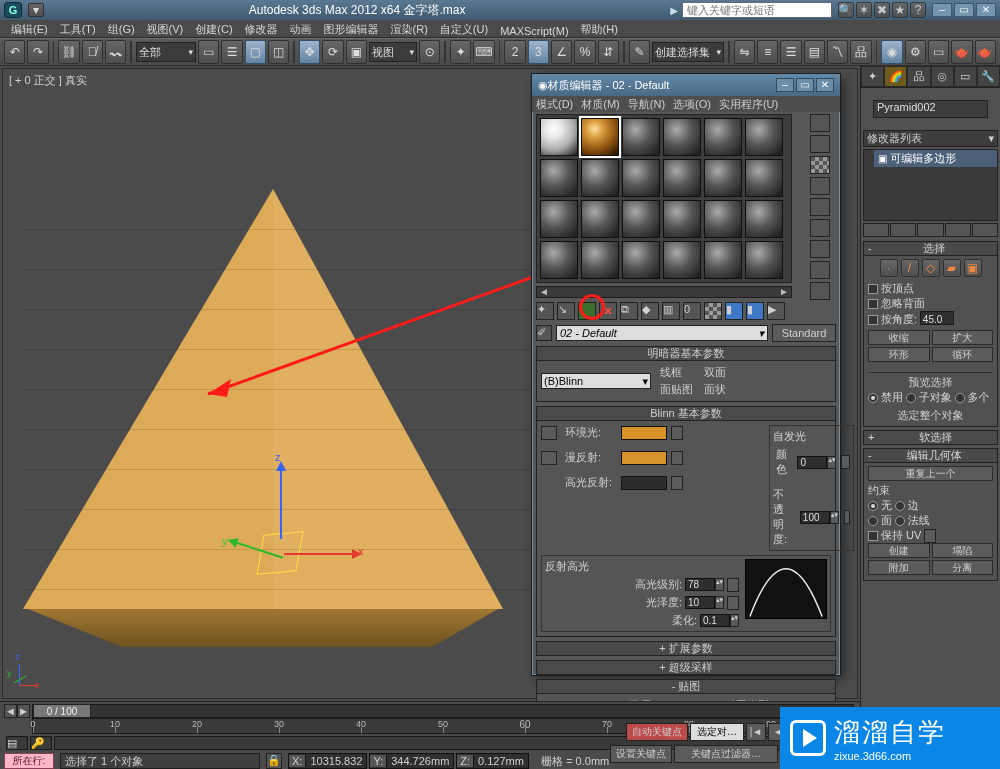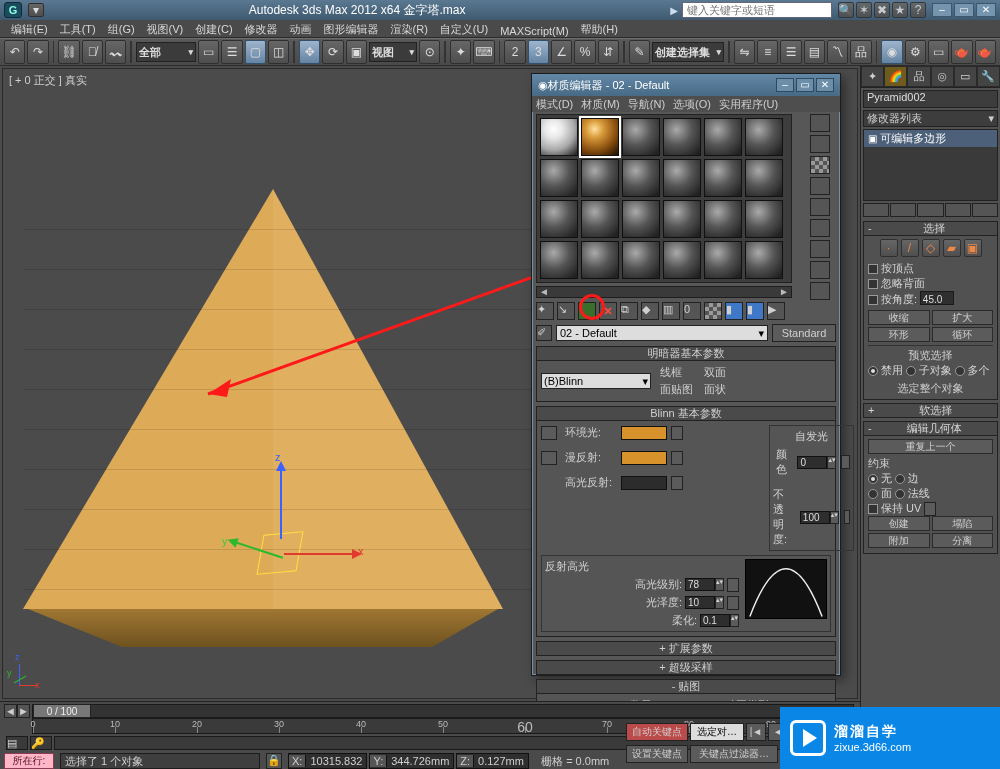--- a/index.html
+++ b/index.html
@@ -17,21 +17,21 @@
 
 
 .menubar { height: 18px; background:#4a4a4a; display:flex; align-items:flex-end; padding:0 6px; gap:2px; border-bottom:1px solid #2b2b2b;}
 .menubar span { color:#d8d8d8; font-size: 11px; padding:0 5px; }
 
 
 .maintool { height: 28px; background: linear-gradient(#595959,#4a4a4a); display:flex; align-items:center; padding:0 4px; gap:2px; border-top:1px solid #6d6d6d; border-bottom:1px solid #2c2c2c;}
 .tbtn { width:24px; height:24px; background:linear-gradient(#666,#4e4e4e); border:1px solid #2f2f2f; border-radius:2px; display:inline-flex; align-items:center; justify-content:center; color:#ddd; font-size:12px;}
 .tbtn.on { background:linear-gradient(#9fb4cc,#6484a3); border-color:#31506c;}
 .tsep { width:2px; height:22px; background:#333; margin:0 2px;}
-.maintool .combo { height:20px; min-width:60px; background:#3b3b3b; border:1px solid #222; color:#ddd; padding:0 2px; display:flex; align-items:center;font-weight:bold;}
+.maintool .combo { height:20px; min-width:60px; background:#3b3b3b; border:1px solid #222; color:#ddd; padding:0 2px; display:flex; align-items:center;}
 .maintool .combo.after::after{content:"▾"; margin-left:auto; font-size:9px;}
 
 
 .workspace { position:absolute; left:0; top:66px; right:140px; bottom:68px; background:#4b4b4b; }
 .viewport { position:absolute; inset:2px; background:#4b4b4b; border:1px solid #2a2a2a; }
 .vp-label { position:absolute; left:6px; top:4px; color:#cfcfcf; font-size:11px;}
 
 
 .pyr { position:absolute; left:20px; top:120px; width:520px; height:460px; }
 .pyr-face1 { position:absolute; left:0; top:0; width:0; height:0; border-left:250px solid transparent; border-right:0 solid transparent; border-bottom:420px solid #d2a354; filter: brightness(1.05);}
@@ -59,27 +59,27 @@
 .miniaxis .my{position:absolute; left:0; bottom:6px; width:14px; height:1px; background:#2db82d; transform:rotate(-30deg);}
 
 
 .annoarrow{position:absolute; pointer-events:none;}
 
 
 .cmdpanel { position:absolute; right:0; top:66px; width:140px; bottom:0; background:#515151; border-left:1px solid #222; display:flex; flex-direction:column;}
 .cmdtabs { display:flex; height:22px; background:#444; border-bottom:1px solid #222;}
 .cmdtabs .ct{ flex:1; border:1px solid #2a2a2a; display:flex;align-items:center;justify-content:center;}
 .cmdtabs .ct.on{ background:#6f5b1d;}
-.objname{ height:18px; background:#3d3d3d; border:1px solid #222; margin:2px; padding:0 3px; color:#ddd;}
+.objname{ height:18px; background:#3d3d3d; border:1px solid #222; margin:12px; padding:0 3px; color:#ddd;}
 .modlist-label{ height:17px; background:#3d3d3d; border:1px solid #222; margin:0 2px; display:flex; align-items:center; padding:0 3px;}
 .modlist-label::after{content:"▾"; margin-left:auto;}
 .btnrow{ display:flex; flex-wrap:wrap; gap:2px; padding:2px;}
 .btnrow .b{ width:66px; height:16px; background:#5b5b5b; border:1px solid #2a2a2a; text-align:center; line-height:14px; font-size:10px;}
 .modstack{ margin:2px; height:72px; background:#3a3a3a; border:1px solid #222;}
-.modstack .mi{background:#4d6079; color:#fff; padding:1px 4px; font-size:10px;}
+.modstack .mi{background:#4d6079; color:#fff; padding:1px 4px; font-size:10px;margin-left:10px;}
 .stackfoot{ display:flex; gap:1px; margin:0 2px 4px 2px;}
 .stackfoot .sf{ flex:1; height:14px; background:#555; border:1px solid #222;}
 
 .roll { margin:0 2px 3px 2px;}
 .roll-h{ height:15px; background:#4a4a4a; border:1px solid #222; text-align:center; color:#d5d5d5; line-height:13px; font-size:11px;}
 .roll-h.minus::before{content:"- "; float:left; margin-left:4px;}
 .roll-h.plus::before{content:"+ "; float:left; margin-left:4px;}
 .roll-b{ background:#515151; border:1px solid #222; border-top:none; padding:3px 4px;}
 .roll-b label{display:block; color:#d5d5d5; font-size:10px; line-height:15px;}
 .roll-b .chk{display:inline-block;width:10px;height:10px;border:1px solid #999;background:#333;margin-right:3px;vertical-align:middle;}
@@ -109,21 +109,21 @@
 
 .matwin .tool2{ display:flex; gap:3px; margin-top:4px; align-items:center;}
 .matwin .tool2 .t2{ width:18px; height:18px; background:#555; border:1px solid #222;}
 .matwin .tool2 .t2.x{color:#ff4d3d; text-align:center; line-height:16px; font-weight:bold;}
 .matwin .tool2 .t2.hl{ background:#3f78c6;}
 .matwin .tool2 .t2.ck{ background:repeating-conic-gradient(#999 0 25%, #555 0 50%) 0 0/8px 8px;}
 .matwin .tool2 .t2.assign{ background:#3a6e2b; position:relative;}
 .redcircle{ position:absolute; border:3px solid #ff1a1a; border-radius:50%; pointer-events:none;}
 
 .matwin .matname{ display:flex; gap:4px; margin-top:4px; align-items:center;}
-.matwin .matname .drop{ flex:1; height:16px; background:#ddd; border:1px solid #222; color:#000; padding:0 3px; display:flex; align-items:center;}
+.matwin .matname .drop{ flex:1; height:16px; background:#ddd; border:1px solid #222; color:#000; padding:0 3px; display:flex; align-items:center;font-style:italic;}
 .matwin .matname .drop::after{content:"▾"; margin-left:auto;}
 .matwin .matname .std{ width:64px; height:18px; background:#5b5b5b; border:1px solid #222; text-align:center; line-height:16px;}
 
 .mat-roll{ margin-top:4px; }
 .mat-roll-h{ height:15px; background:#4a4a4a; border:1px solid #222; text-align:center; line-height:13px;}
 .mat-roll-b{ border:1px solid #222; border-top:none; background:#555; padding:4px;}
 .shader-row{display:flex; align-items:center; gap:6px;}
 .shader-row .sel{ width:110px; height:16px; background:#ddd; color:#000; border:1px solid #222; padding:0 2px; display:flex; align-items:center;}
 .shader-row .sel::after{content:"▾"; margin-left:auto;}
 .cklab{display:flex;align-items:center;gap:3px;font-size:10px;}
@@ -163,21 +163,21 @@
 .coords .c span.v{ padding:0 4px; min-width:54px;}
 .gridlab{ padding:0 6px;}
 .playrow{ position:absolute; right:6px; bottom:8px; display:flex; gap:2px; align-items:center;}
 .playrow .pb{ width:20px; height:18px; background:#5b5b5b; border:1px solid #222; text-align:center; line-height:16px; font-size:10px;}
 .playrow .wide{ width:auto; padding:0 6px; background:#ddd; color:#000;}
 
 
 .watermark{ position:absolute; right:0; bottom:0; width:220px; height:62px; background:#0a86e6; display:flex; align-items:center; gap:8px; padding:6px 10px; color:#fff;}
 .watermark .play{ width:36px; height:36px; border:3px solid #fff; border-radius:6px; display:flex; align-items:center; justify-content:center;}
 .watermark .play::before{content:""; border-left:14px solid #fff; border-top:9px solid transparent; border-bottom:9px solid transparent; margin-left:4px;}
-.watermark .big{ font-size:14px; font-weight:bold; letter-spacing:2px;}
+.watermark .big{ font-size:26px; font-weight:normal; letter-spacing:2px;}
 .watermark .small{ font-size:11px; display:block;}
 
 
 .viewcube{position:absolute; right:8px; top:8px; width:54px; height:54px; opacity:.6;}
 .viewcube .c{position:absolute; inset:8px; background:#ccd; transform:rotateX(20deg) rotateY(-30deg); border:1px solid #889;}
 </style>
 </head>
 <body>
 
 <div class="titlebar">
@@ -437,21 +437,21 @@
                   <span></span>
 
                 <span></span>
                 <span>高光反射:</span>
                 <div class="sw dark"></div>
                 <div class="sqbtn"></div>
                   <span></span>
               </div>
             </div>
             <div style="border:1px solid #333;padding:3px;flex:1">
-              <div style="text-align:center">自发光</div>
+              <div style="text-align:left">自发光</div>
               <div class="cklab" style="margin-top:3px">
                 <span class="chk"></span>
                 <span>颜色</span>
                 <div class="spn" style="margin-left:4px">
                     <div class="v">0</div>
                     <div class="ar">▴▾</div>
                   </div>
                 <div class="sqbtn" style="margin-left:2px"></div>
               </div>
               <div class="cklab" style="margin-top:10px">
@@ -590,21 +590,21 @@
         <label><span class="chk"></span><span>忽略背面</span></label>
         <label><span class="chk"></span><span>按角度:</span> <span class="fld">45.0</span></label>
         <div class="pair" style="margin-top:3px">
           <div class="b">收缩</div>
           <div class="b">扩大</div>
         </div>
         <div class="pair">
           <div class="b">环形</div>
           <div class="b">循环</div>
         </div>
-        <div style="border-top:1px solid #333;margin-top:3px;padding-top:2px">
+        <div style="border-top:1px solid #333;margin-top:10px;padding-top:2px">
           <div style="text-align:center">预览选择</div>
           <label><span class="rad on"></span><span>禁用</span>  <span class="rad"></span><span>子对象</span>  <span class="rad"></span><span>多个</span></label>
           <div style="text-align:center;margin-top:3px">选定整个对象</div>
         </div>
       </div>
     </div>
 
     <div class="roll">
         <div class="roll-h plus">软选择</div>
       </div>
@@ -647,21 +647,21 @@
       <span style="position: absolute; font-size: 9px; color: rgb(187, 187, 187); top: 0px; left: 10%; transform: translateX(-50%);">10</span>
       <div class="mark" style="left: 20%;"></div>
       <span style="position: absolute; font-size: 9px; color: rgb(187, 187, 187); top: 0px; left: 20%; transform: translateX(-50%);">20</span>
       <div class="mark" style="left: 30%;"></div>
       <span style="position: absolute; font-size: 9px; color: rgb(187, 187, 187); top: 0px; left: 30%; transform: translateX(-50%);">30</span>
       <div class="mark" style="left: 40%;"></div>
       <span style="position: absolute; font-size: 9px; color: rgb(187, 187, 187); top: 0px; left: 40%; transform: translateX(-50%);">40</span>
       <div class="mark" style="left: 50%;"></div>
       <span style="position: absolute; font-size: 9px; color: rgb(187, 187, 187); top: 0px; left: 50%; transform: translateX(-50%);">50</span>
       <div class="mark" style="left: 60%;"></div>
-      <span style="position: absolute; font-size: 14px; color: rgb(187, 187, 187); top: 0px; left: 60%; transform: translateX(-50%);">60</span>
+      <span style="position: absolute; font-size: 10px; color: rgb(187, 187, 187); top: 0px; left: 60%; transform: translateX(-50%);">60</span>
       <div class="mark" style="left: 70%;"></div>
       <span style="position: absolute; font-size: 9px; color: rgb(187, 187, 187); top: 0px; left: 70%; transform: translateX(-50%);">70</span>
       <div class="mark" style="left: 80%;"></div>
       <span style="position: absolute; font-size: 9px; color: rgb(187, 187, 187); top: 0px; left: 80%; transform: translateX(-50%);">80</span>
       <div class="mark" style="left: 90%;"></div>
       <span style="position: absolute; font-size: 9px; color: rgb(187, 187, 187); top: 0px; left: 90%; transform: translateX(-50%);">90</span>
       <div class="mark" style="left: 100%;"></div>
       <span style="position: absolute; font-size: 9px; color: rgb(187, 187, 187); top: 0px; left: 100%; transform: translateX(-50%);">100</span>
     </div>
   <div class="trackbar">
@@ -694,21 +694,21 @@
     <div class="pb" style="background:#bb4a4a;width:62px">自动关键点</div>
     <div class="pb wide">选定对…</div>
     <div class="pb">|◄</div>
     <div class="pb">◄</div>
     <div class="pb">▶</div>
     <div class="pb">►</div>
     <div class="pb">►|</div>
   </div>
   <div class="playrow" style="bottom:6px">
     <div class="pb" style="width:62px">设置关键点</div>
-    <div class="pb" style="width:88px">关键点过滤器…</div>
+    <div class="pb" style="width:104px">关键点过滤器…</div>
     <div class="pb">🔑</div>
     <div class="pb wide" style="width:30px;background:#2f2f2f;color:#ddd">0</div>
     <div class="pb">⏱</div>
   </div>
 </div>
 
 <div class="watermark">
   <div class="play"></div>
   <div>
     <span class="big">溜溜自学</span>

